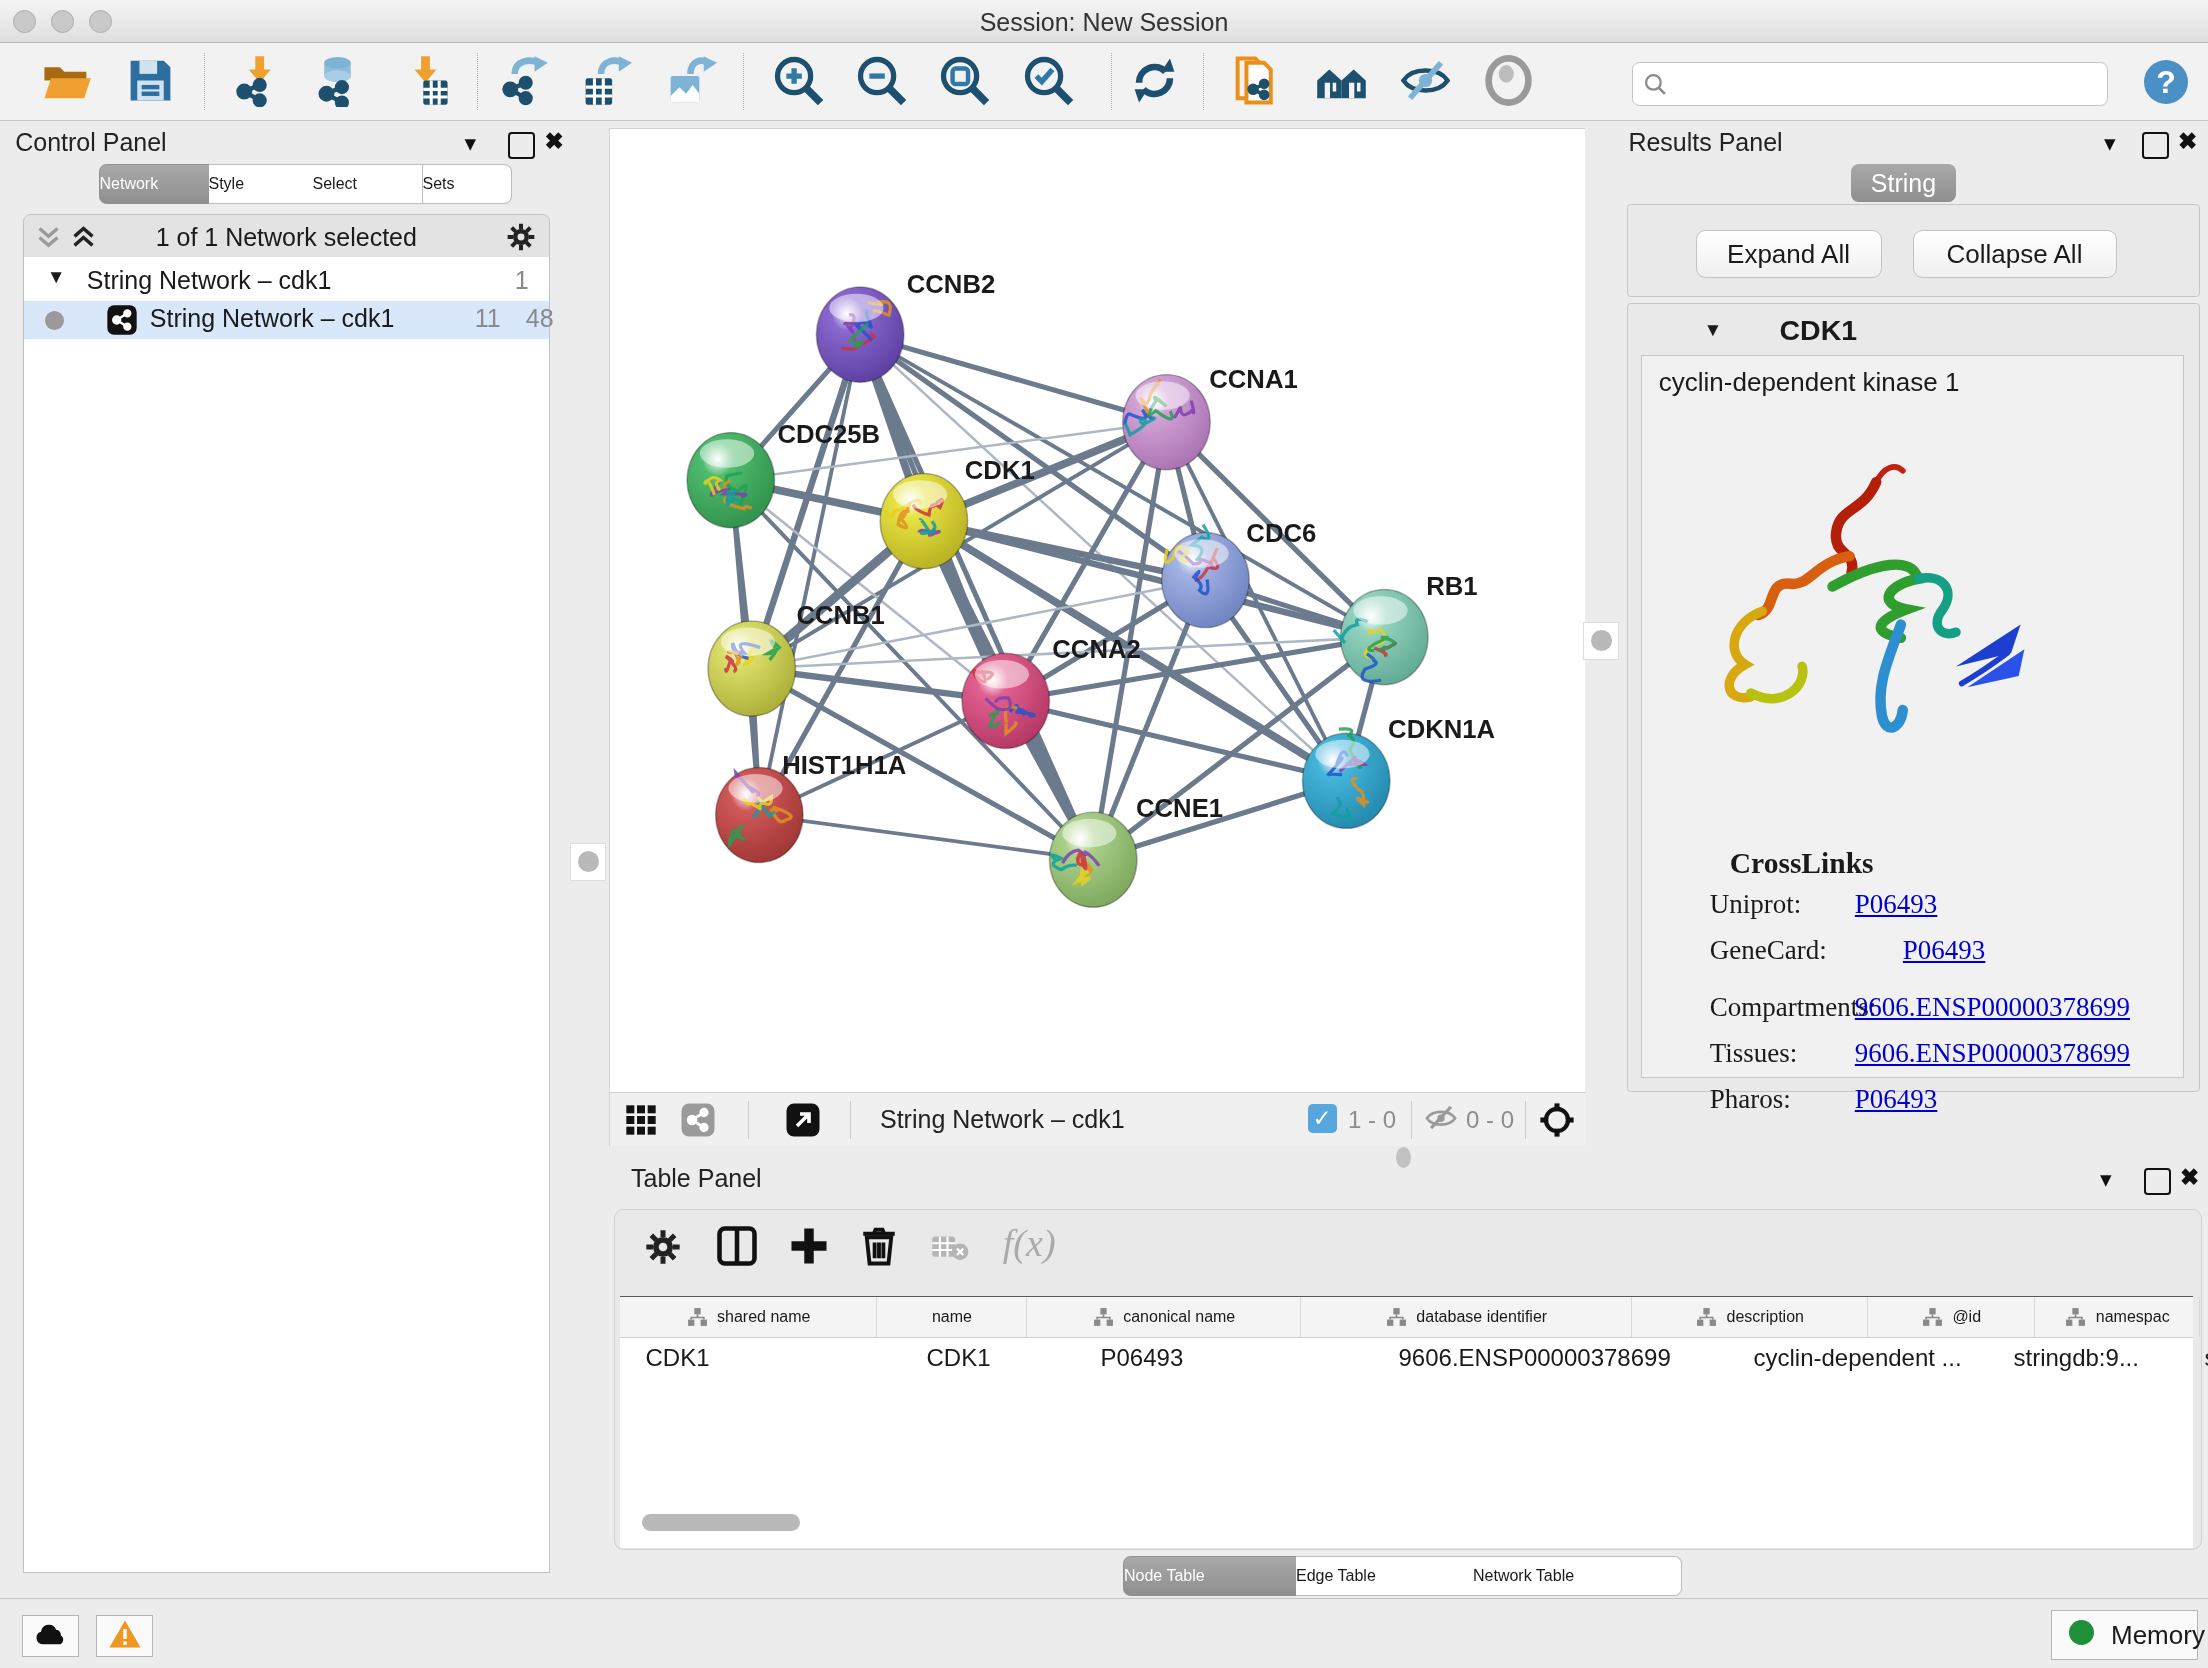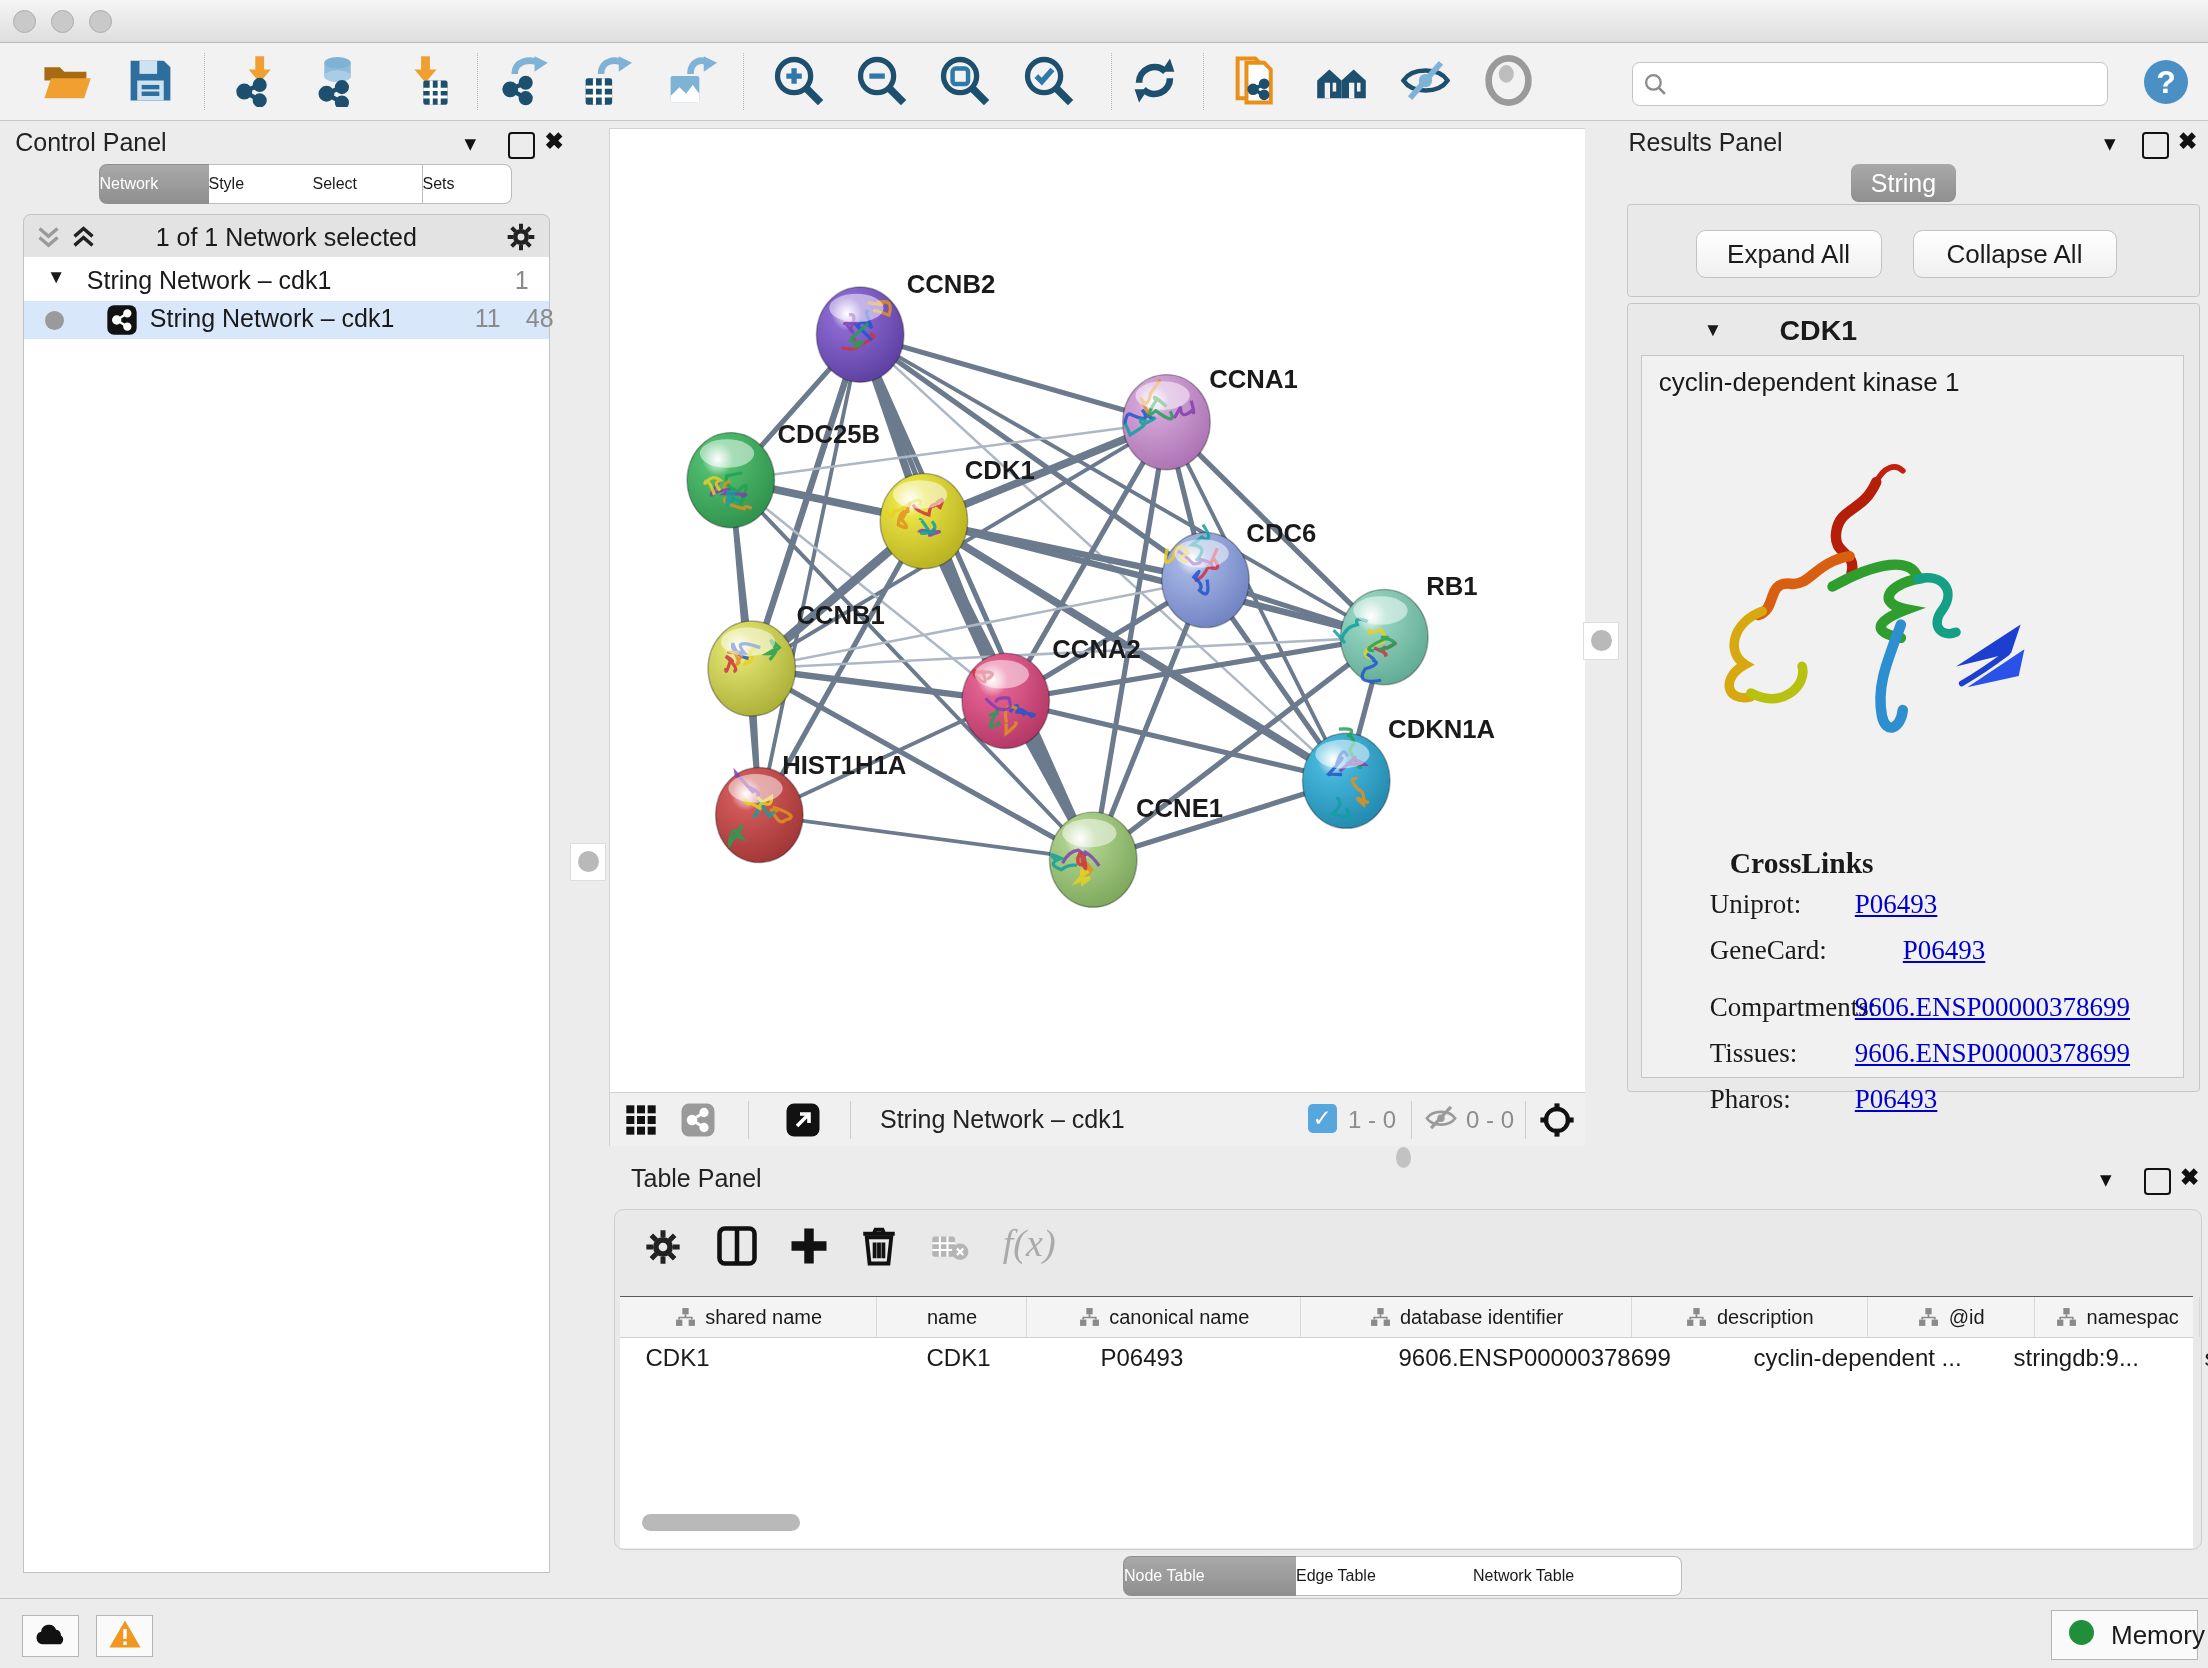--- a/index.html
+++ b/index.html
@@ -70,21 +70,21 @@
   .serif{font-family:"Liberation Serif",serif;}
   .xl-title{font-size:29.5px;font-weight:bold;margin-left:40px;}
   .xl-label{font-size:27px;}
   .xl-link{font-size:27px;color:#0000cc;text-decoration:underline;cursor:pointer;}
 
   
   .table-panel{left:609px;top:1158px;width:1600px;height:436px;}
   .tp-box{left:4.8px;top:51px;width:1586px;height:339px;background:#e9e9e9;border:1px solid #cfcfcf;border-radius:9.5px;}
   .tp-table{left:5.7px;top:86px;width:1573px;height:251px;background:#fff;border-top:1.9px solid #5a5a5a;}
   .th-row{display:flex;height:40px;background:#f4f4f4;border-bottom:1px solid #cfcfcf;}
-  .th{display:flex;align-items:center;justify-content:center;gap:9.5px;font-size:20px;
+  .th{display:flex;align-items:center;justify-content:center;gap:9.5px;font-size:16px;
       border-right:1px solid #d8d8d8;overflow:hidden;white-space:nowrap;}
   .td-row{display:flex;height:38px;}
   .td{font-size:24px;padding:5.7px 0 0 25px;overflow:hidden;white-space:nowrap;}
   .hthumb{left:27px;top:304px;width:158px;height:17px;background:#b9b9b9;border-radius:8.6px;}
   .bottom-tabs{top:398px;height:38px;}
 
   
   .status-bar{left:0;top:1598px;width:2208px;height:70px;background:#ececec;border-top:1px solid #c4c4c4;}
   .sb-btn{top:16px;width:55px;height:40px;background:#fafafa;border:1.9px solid #b5b5b5;cursor:pointer;}
   .memory-btn{left:2051px;top:11.4px;width:145px;height:48px;background:#fafafa;border:1.9px solid #b5b5b5;
@@ -93,20 +93,21 @@
 </style>
 </head>
 <body>
 
 <div class="app">
 
   <div class="abs titlebar">
     <div class="abs tl" style="left:13.3px"></div>
     <div class="abs tl" style="left:51px"></div>
     <div class="abs tl" style="left:89px"></div>
+    <div class="abs win-title">Session: New Session</div>
   </div>
 
   <div class="abs toolbar">
     <div class="abs tbtn" style="left:40px">
       <svg width="53" height="53" viewBox="0 0 24 24">
         <path d="M2,6 h7 l2,2 h10 v4 H2 z" fill="#a96a14"></path>
           <path d="M5,11 h18 l-3,9 H2 z" fill="#f0a030"></path>
       </svg>
       </div>
     <div class="abs tbtn" style="left:124px">

